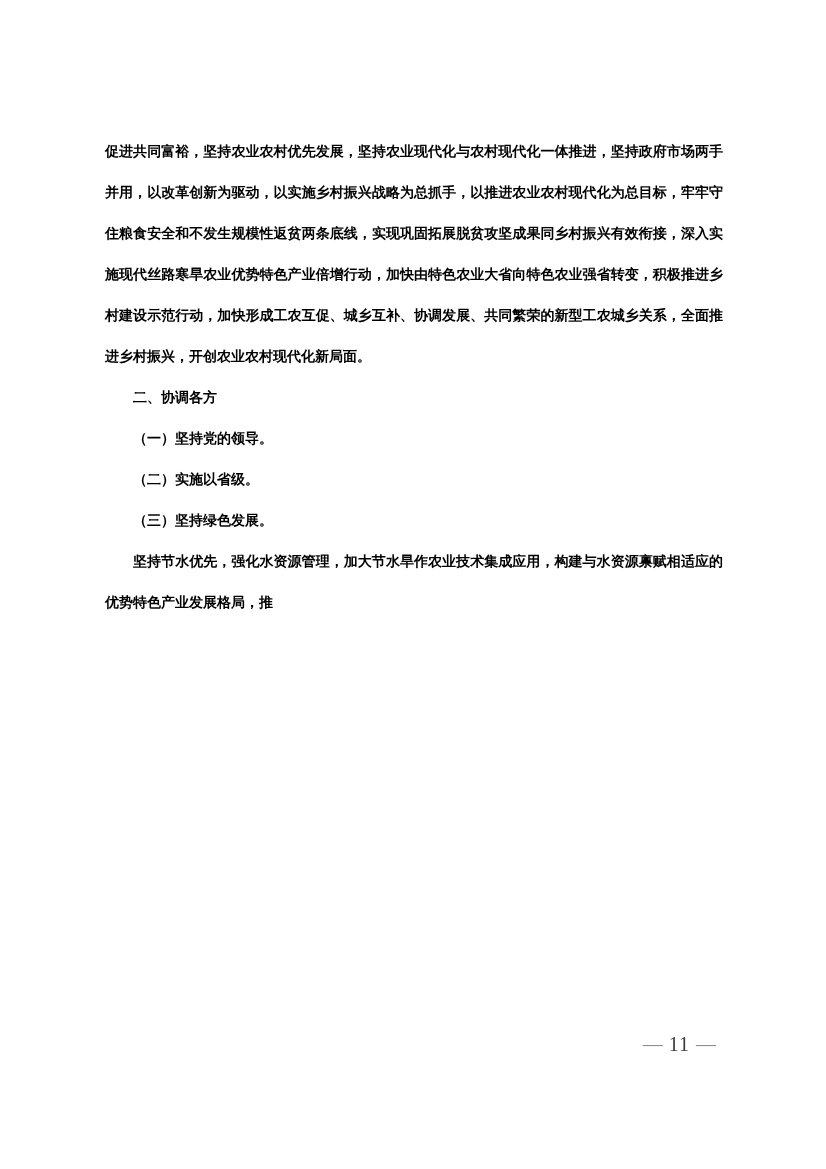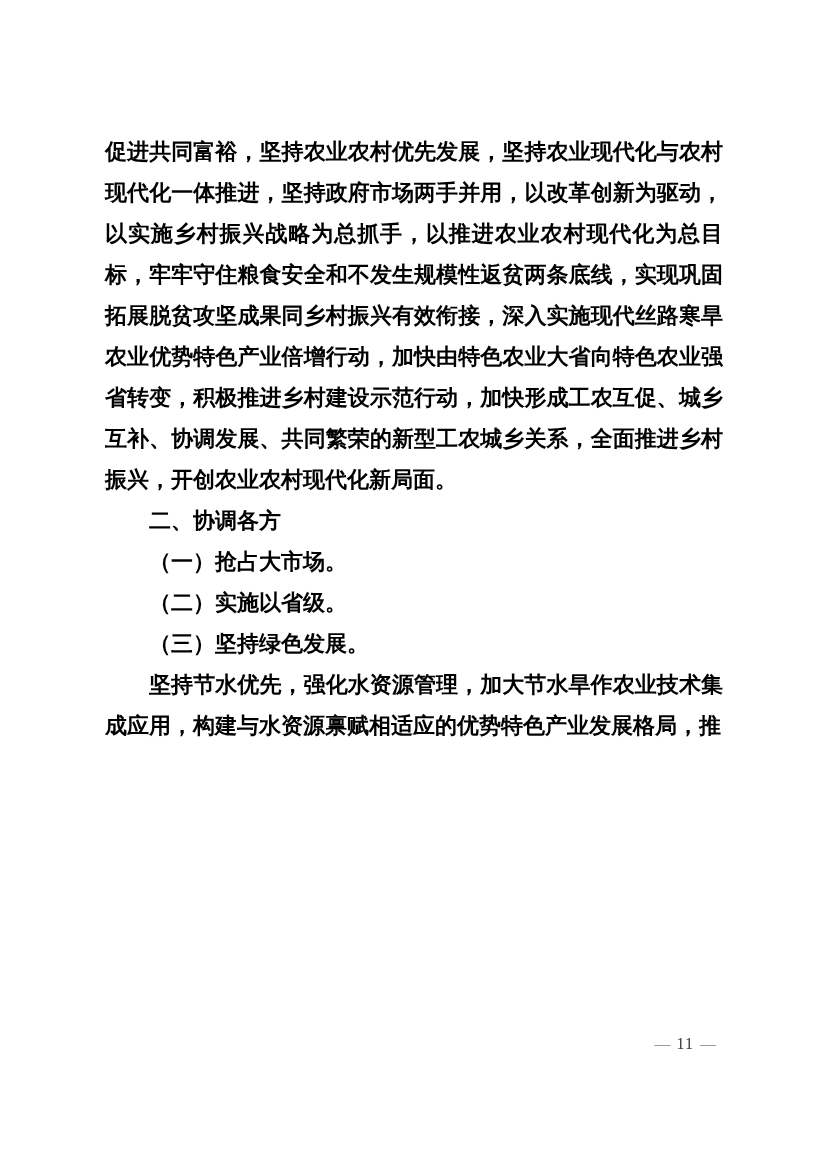--- a/index.html
+++ b/index.html
@@ -13,38 +13,38 @@
     overflow: hidden;
   }
   .content {
     position: absolute;
     left: 105px;
     top: 131px;
     width: 618px;
   }
   .content p {
     margin: 0;
-    font-size: 22px;
+    font-size: 14px;
     line-height: 41px;
     color: #000000;
     text-align: justify;
     font-family: "Liberation Serif", serif;
     font-weight: 700;
     letter-spacing: 0px;
   }
   p.indent { text-indent: 2em; }
   p.heading {
     font-family: "Liberation Sans", sans-serif;
     font-weight: 800;
   }
   .footer {
     position: absolute;
     top: 1030px;
     right: 104px;
-    font-size: 16px;
+    font-size: 20px;
     line-height: 28px;
     font-family: "Liberation Serif", serif;
     color: #3a3a3a;
     white-space: pre;
   }
   .footer .dash {
     color: #8a8a8a;
     padding: 0 6px;
   }
   .footer .num {
@@ -54,21 +54,21 @@
 </style>
 </head>
 <body>
 
 <div class="page">
   <div class="content">
     <p>促进共同富裕，坚持农业农村优先发展，坚持农业现代化与农村现代化一体推进，坚持政府市场两手并用，以改革创新为驱动，以实施乡村振兴战略为总抓手，以推进农业农村现代化为总目标，牢牢守住粮食安全和不发生规模性返贫两条底线，实现巩固拓展脱贫攻坚成果同乡村振兴有效衔接，深入实施现代丝路寒旱农业优势特色产业倍增行动，加快由特色农业大省向特色农业强省转变，积极推进乡村建设示范行动，加快形成工农互促、城乡互补、协调发展、共同繁荣的新型工农城乡关系，全面推进乡村振兴，开创农业农村现代化新局面。</p>
 
     <p class="indent heading">二、协调各方</p>
 
-    <p class="indent heading">（一）抢占大市场。</p>
+    <p class="indent heading">（一）坚持党的领导。</p>
 
     <p class="indent heading">（二）实施以省级。</p>
 
     <p class="indent heading">（三）坚持绿色发展。</p>
     <p class="indent">坚持节水优先，强化水资源管理，加大节水旱作农业技术集成应用，构建与水资源禀赋相适应的优势特色产业发展格局，推</p>
   </div>
 
   <div class="footer"><span class="dash">—</span><span class="num">11</span><span class="dash">—</span></div>
 </div>
 

